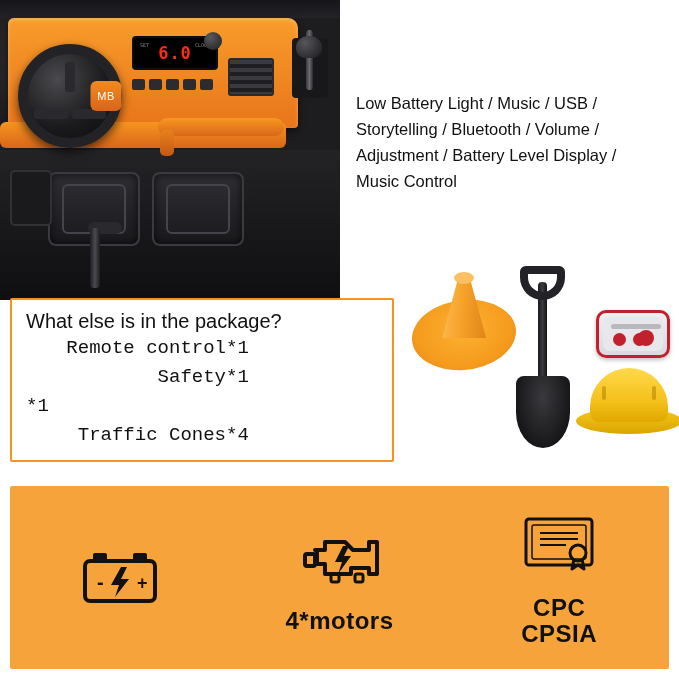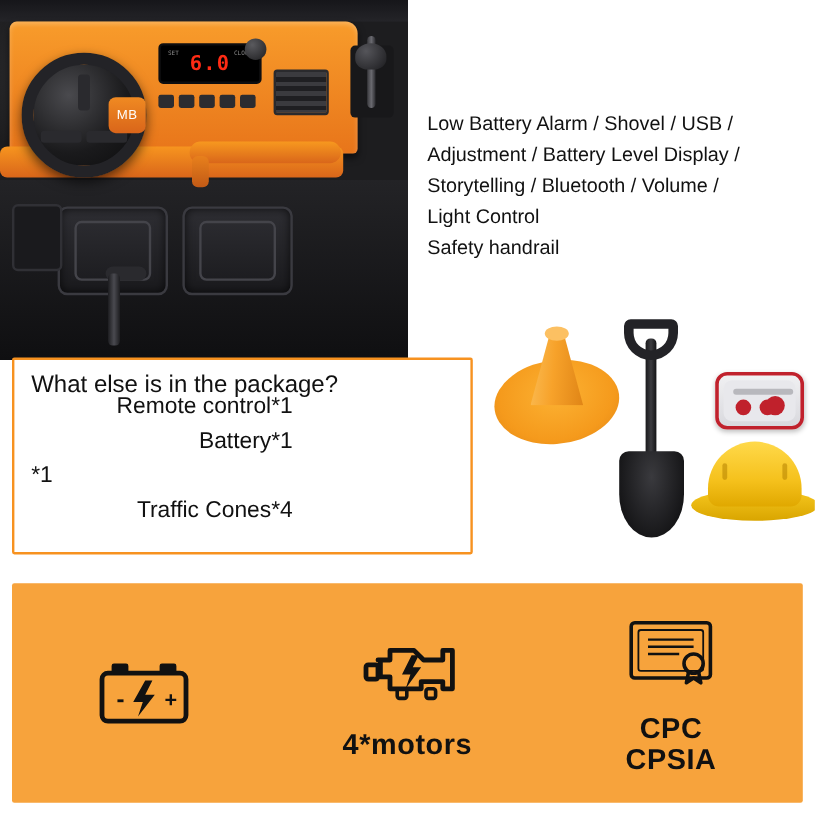--- a/index.html
+++ b/index.html
@@ -152,21 +152,21 @@
 
   
   .package-box {
     position: absolute; left: 10px; top: 298px; width: 384px; height: 164px;
     border: 2px solid #f79220; background: #fff; border-radius: 2px; text-align: right;
   }
   .package-title {
     position: absolute; left: 14px; top: 10px; font-size: 20px; color: #111;
   }
   .pkg-list {
-    position: absolute; left: 14px; top: 24px; width: 356px;
+    position: absolute; left: 14px; top: 34px; width: 356px; font-family: Liberation Mono, monospace;
   }
   .pkg-row {
     display: flex; font-size: 19px; color: #111; line-height: 29px;
   }
   .pkg-name { width: 200px; }
   .pkg-qty { }
 
   
   .acc-area {
     position: absolute; left: 400px; top: 258px; width: 279px; height: 215px;
@@ -298,36 +298,35 @@
       <div class="wheel-spoke sp3"></div>
       <div class="wheel-hub">MB</div>
     </div>
 
     <div class="shifter-base"></div>
     <div class="shifter-stick"></div>
     <div class="shifter-knob"></div>
   </div>
 
   <div class="feature-text">
-    <div>Low Battery Alarm / Shovel / USB /</div>
+    <div>Low Battery Light / Music / USB /</div>
+    <div>Storytelling / Bluetooth / Volume /</div>
     <div>Adjustment / Battery Level Display /</div>
-    <div>Storytelling / Bluetooth / Volume /</div>
-    <div>Light Control</div>
-    <div>Safety handrail</div>
+    <div>Music Control</div>
   </div>
 
   <div class="package-box">
     <div class="package-title">What else is in the package?</div>
     <div class="pkg-list">
       <div class="pkg-row">
         <span class="pkg-name">Remote control</span>
         <span class="pkg-qty">*1</span>
       </div>
       <div class="pkg-row">
-        <span class="pkg-name">Battery</span>
+        <span class="pkg-name">Safety</span>
         <span class="pkg-qty">*1</span>
       </div>
       <div class="pkg-row">
         <span class="pkg-qty">*1</span>
       </div>
       <div class="pkg-row">
         <span class="pkg-name">Traffic Cones</span>
         <span class="pkg-qty">*4</span>
       </div>
     </div>

